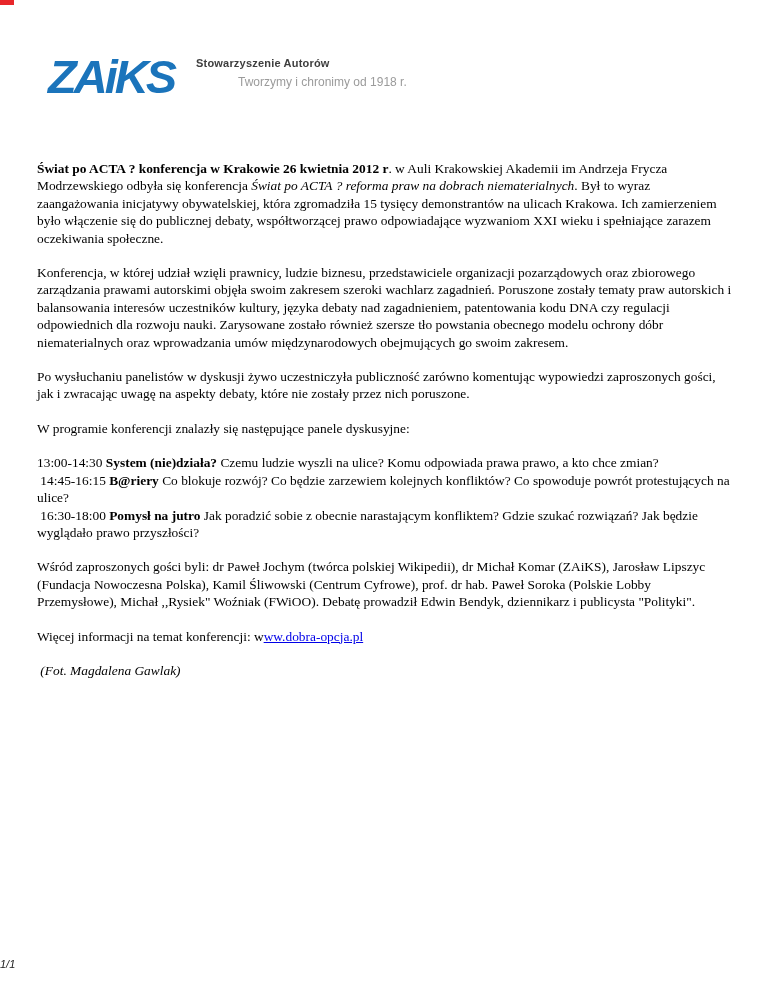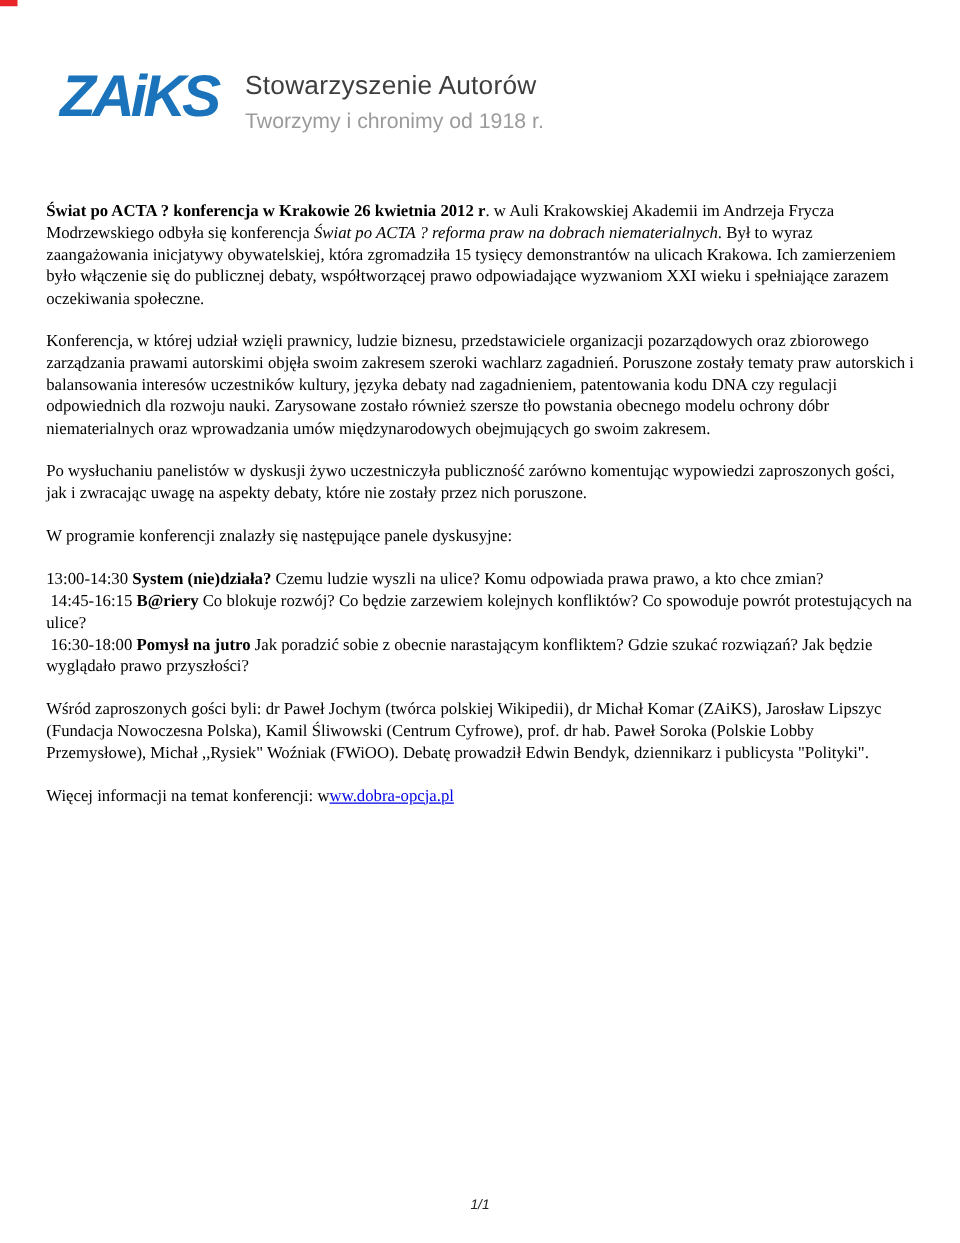--- a/index.html
+++ b/index.html
@@ -25,43 +25,43 @@
     display: flex; align-items: flex-start;
   }
   .logo {
     font-size: 47px; line-height: 1;
     font-weight: bold; font-style: italic;
     letter-spacing: -3px;
     margin-top: 1px;
   }
   .header-text { margin-left: 22px; padding-top: 5px; }
   .org-name {
-    font-size: 21px; font-weight: normal;
+    font-size: 11px; font-weight: bold;
     color: #3e3e3e; letter-spacing: 0.2px;
   }
-  .tagline { font-size: 17px; color: #9b9b9b; margin-top: 6px; }
+  .tagline { font-size: 12px; color: #9b9b9b; margin-top: 6px; margin-left: 42px; }
   
   .article {
     position: absolute; left: 37px; top: 160px; width: 695px;
     font-size: 13.4px; line-height: 17.4px; font-family: Liberation Serif, serif;
   }
   .article p { margin: 0 0 17px 0; }
   .gap-before { margin-top: 48px; }
   .b { font-weight: bold; }
   .i { font-style: italic; }
   .pre { white-space: pre-wrap; }
   a.link { color: #0000e8; text-decoration: underline; cursor: pointer; text-align: center; }
   
   .footer {
     position: absolute; left: 37px; top: 836px;
     font-size: 13.4px; line-height: 17.4px;
   }
   .page-num {
     position: absolute; left: 0; right: 0; top: 958px;
-    text-align: center; font-size: 11px; font-style: italic; color: #222;
+    font-size: 11px; font-style: italic; color: #222;
   }
 </style>
 </head>
 <body>
 
 <div class="page">
 
   <div class="corner-mark" style="background: rgb(232, 38, 42);"></div>
 
   <header class="header">
@@ -85,19 +85,20 @@
     <p>
       <span class="panel-line"><span class="pre">13:00-14:30 </span><span class="b">System (nie)działa?</span><span class="pre"> Czemu ludzie wyszli na ulice? Komu odpowiada prawa prawo, a kto chce zmian?</span></span><br>
       <span class="panel-line"><span class="pre"> 14:45-16:15 </span><span class="b">B@riery</span><span class="pre"> Co blokuje rozwój? Co będzie zarzewiem kolejnych konfliktów? Co spowoduje powrót protestujących na ulice?</span></span><br>
       <span class="panel-line"><span class="pre"> 16:30-18:00 </span><span class="b">Pomysł na jutro</span><span class="pre"> Jak poradzić sobie z obecnie narastającym konfliktem? Gdzie szukać rozwiązań? Jak będzie wyglądało prawo przyszłości?</span></span>
     </p>
 
     <p>Wśród zaproszonych gości byli: dr Paweł Jochym (twórca polskiej Wikipedii), dr Michał Komar (ZAiKS), Jarosław Lipszyc (Fundacja Nowoczesna Polska), Kamil Śliwowski (Centrum Cyfrowe), prof. dr hab. Paweł Soroka (Polskie Lobby Przemysłowe), Michał ,,Rysiek" Woźniak (FWiOO). Debatę prowadził Edwin Bendyk, dziennikarz i publicysta "Polityki".</p>
 
     <p><span>Więcej informacji na temat konferencji: w</span><a class="link">ww.dobra-opcja.pl</a></p>
 
+    <p class="i pre"> (Fot. Magdalena Gawlak)</p>
 
   </main>
 
 
   <div class="page-num">1/1</div>
 
 </div>
 
 </body></html>

